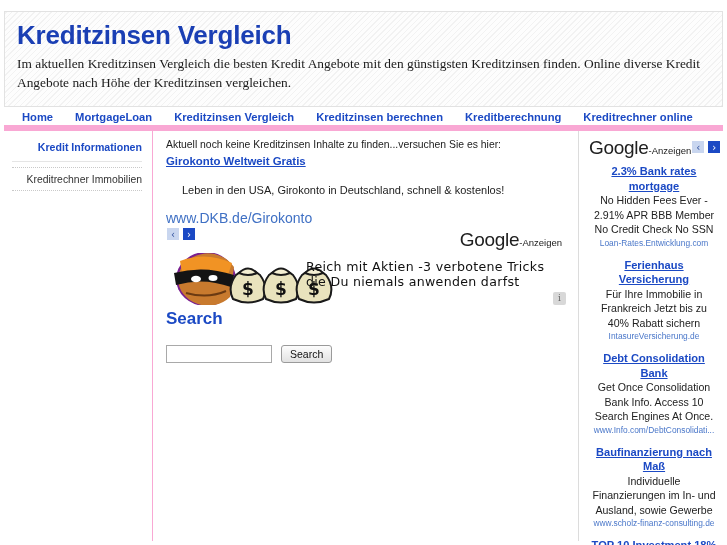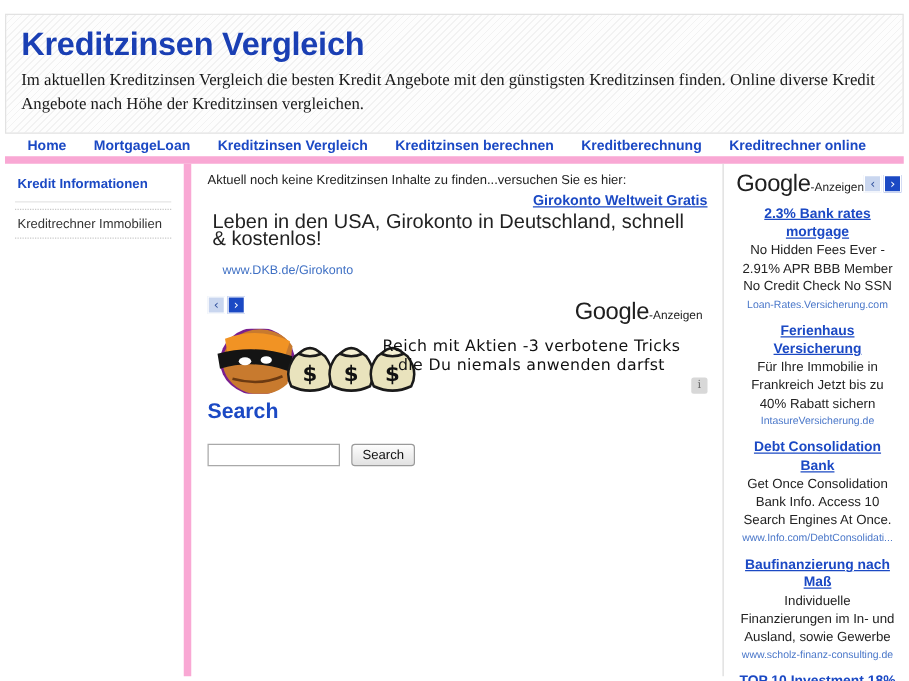--- a/index.html
+++ b/index.html
@@ -90,22 +90,23 @@
     box-sizing: border-box;
   }
 
   .col-left {
     position: absolute;
     left: 0px;
     top: 0px;
     width: 149px;
     height: 410px;
     box-sizing: border-box;
-    border-right: 6px solid #f9a8d4;
+    border-right: 1px solid #f9a8d4;
     padding: 8px 10px 0 8px;
+    text-align: right;
   }
   .side-heading {
     color: #1b49c4;
     font-size: 10.6px;
     font-weight: bold;
     margin: 2px 0 8px 2px;
   }
   .side-sep {
     border-top: 1px solid #e5e5e5;
     margin: 2px 0 5px 0;
@@ -152,33 +153,32 @@
     margin: 0 0 3px 0;
   }
   .ad-inline-title {
     display: block;
     color: #1b49c4;
     font-size: 11.4px;
     font-weight: bold;
     text-decoration: underline;
     margin: 0 0 2px 0;
     cursor: pointer;
-    text-align: right;
   }
   .ad-inline-desc {
-    font-size: 16px;
+    font-size: 11px;
     color: #222;
     line-height: 14px;
-    margin: 4px;
+    margin: 16px;
   }
   .ad-inline-url {
-    font-size: 10px;
+    font-size: 14px;
     color: #3f70c4;
     line-height: 11px;
-    margin: 12px;
+    margin: 0;
   }
   .arrows {
     display: inline-flex;
     gap: 2px;
     margin-top: -3px;
   }
   .arrow-btn {
     width: 14px;
     height: 14px;
     background: #1b49c4;
@@ -234,21 +234,20 @@
   .banner-caption {
     position: absolute;
     left: 140px;
     top: 6px;
     font-family: "DejaVu Sans", sans-serif;
     font-size: 12.6px;
     line-height: 15px;
     color: #111;
     letter-spacing: 0.3px;
     white-space: nowrap;
-    text-align: center;
   }
   .info-badge {
     position: absolute;
     right: 8px;
     bottom: 0px;
     width: 13px;
     height: 13px;
     border-radius: 2px;
     background: #d8d8d8;
     color: #666;
@@ -425,21 +424,21 @@
           <div class="arrow-btn prev">‹</div>
           <div class="arrow-btn">›</div>
         </div>
       </div>
 
       <div class="ad-block">
         <a class="ad-title">2.3% Bank rates mortgage</a>
         <div class="ad-line">No Hidden Fees Ever -</div>
         <div class="ad-line">2.91% APR BBB Member</div>
         <div class="ad-line">No Credit Check No SSN</div>
-        <div class="ad-url">Loan-Rates.Versicherung.com</div>
+        <div class="ad-url">Loan-Rates.Entwicklung.com</div>
       </div>
 
       <div class="ad-block">
         <a class="ad-title">Ferienhaus Versicherung</a>
         <div class="ad-line">Für Ihre Immobilie in</div>
         <div class="ad-line">Frankreich Jetzt bis zu</div>
         <div class="ad-line">40% Rabatt sichern</div>
         <div class="ad-url">IntasureVersicherung.de</div>
       </div>
 

